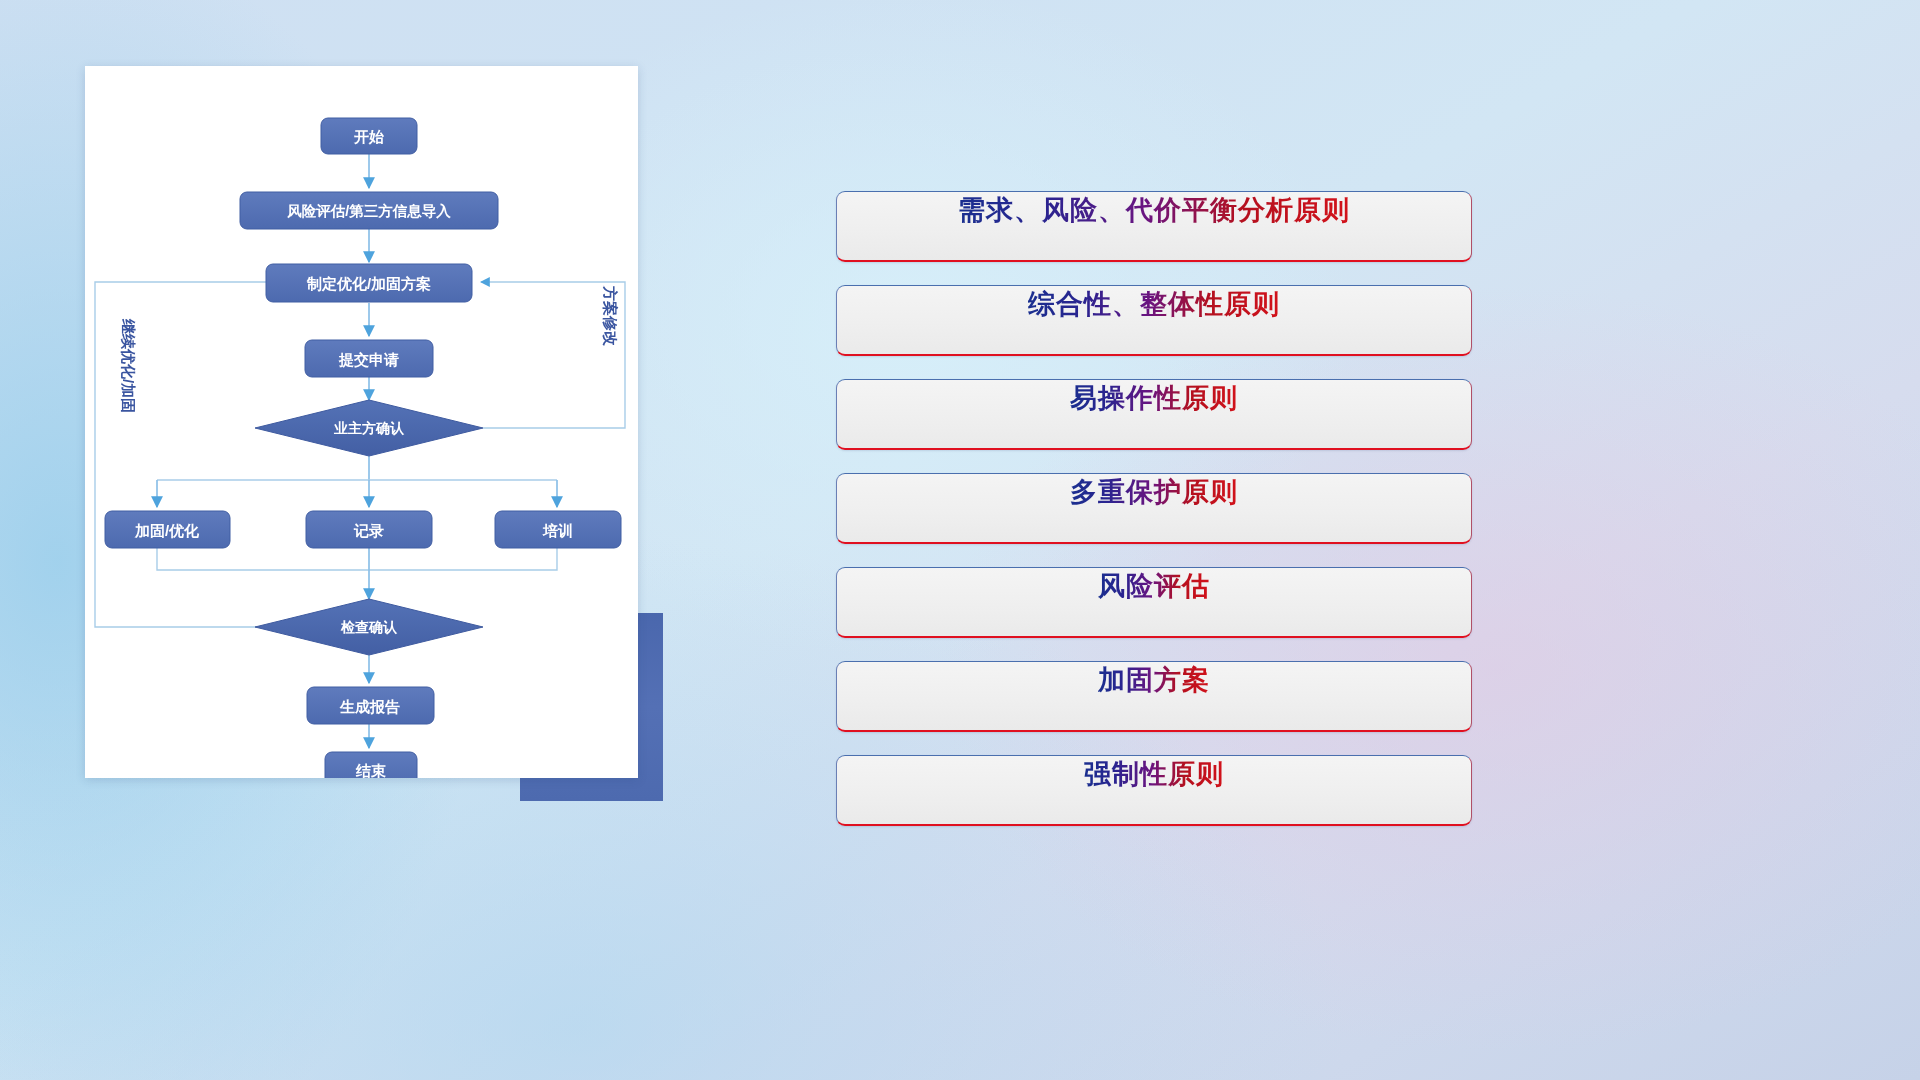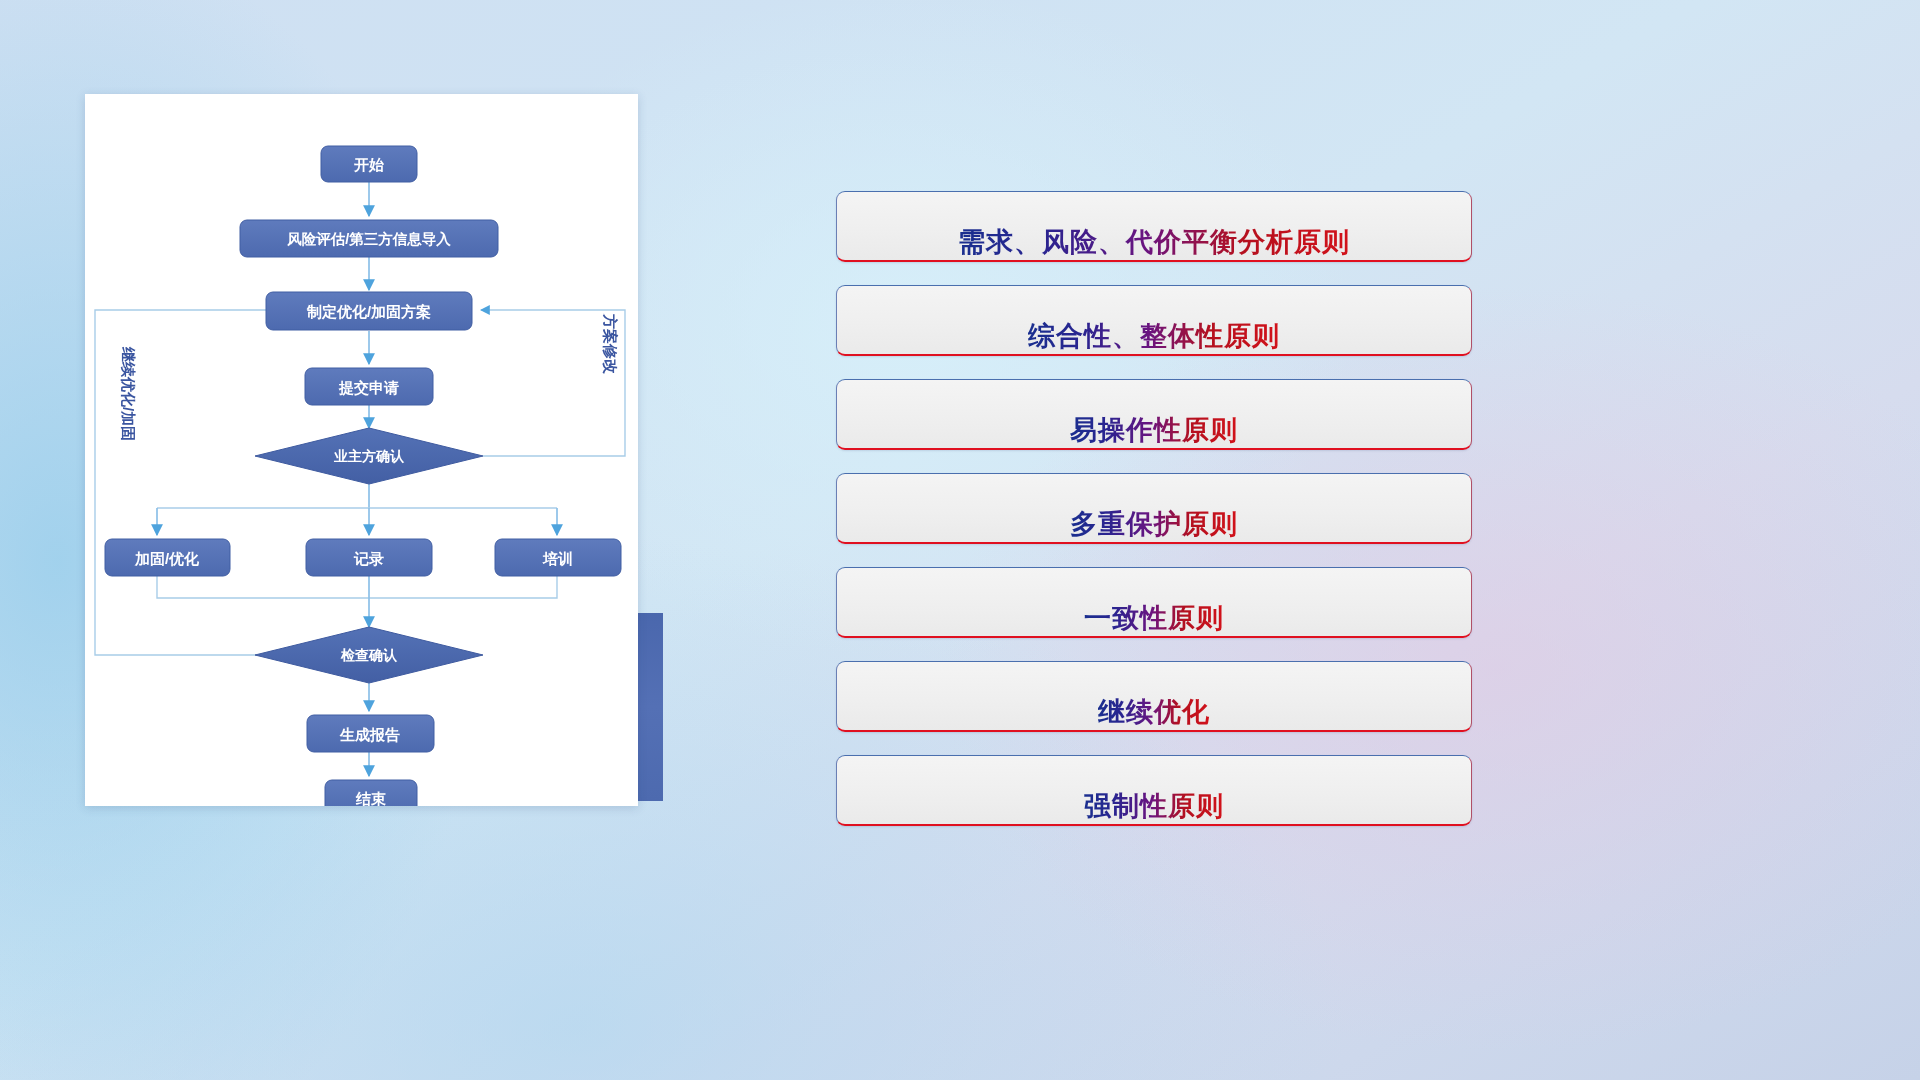--- a/index.html
+++ b/index.html
@@ -37,21 +37,21 @@
     left: 520px;
     top: 613px;
     width: 143px;
     height: 188px;
     background: linear-gradient(180deg,#4a67ad 0%,#5470b5 50%,#4d6aaf 100%);
     z-index: 1;
   }
   #flow-card {
     position: absolute;
     left: 85px;
-    top: 94px;
+    top: 66px;
     width: 553px;
     height: 712px;
     background: #ffffff;
     box-shadow: 0 2px 9px rgba(40,70,120,0.18);
     z-index: 2;
     overflow: hidden;
   }
   #flow-svg { position:absolute; left:0; top:0; width:553px; height:712px; }
 
   .fc-node-text {
@@ -110,21 +110,21 @@
     height: 68px;
     margin-bottom: 23px;
     border-radius: 9px;
     background: linear-gradient(180deg,#f4f4f4 0%,#efefef 55%,#eaeaea 100%);
     border-top: 1.6px solid #4a6fae;
     border-left: 1.6px solid #6a7fb5;
     border-right: 1.6px solid #b05068;
     border-bottom: 2.2px solid #e01020;
     box-shadow: 0 1px 2px rgba(60,80,130,0.16);
     display: flex;
-    align-items: flex-end;
+    align-items: flex-start;
     justify-content: center;
     overflow: hidden;
   }
   .principle-text {
     font-size: 27px;
     font-weight: 600;
     letter-spacing: 1px;
     font-family: "Liberation Sans", "DejaVu Sans", sans-serif;
     background: linear-gradient(90deg, #1a2f8f 0%, #2a2490 22%, #6a1480 48%, #b4101f 72%, #d2121a 100%);
     -webkit-background-clip: text;
@@ -269,25 +269,25 @@
 
       <div class="principle-card">
         <span class="principle-text">易操作性原则</span>
       </div>
 
       <div class="principle-card">
         <span class="principle-text">多重保护原则</span>
       </div>
 
       <div class="principle-card">
-        <span class="principle-text">一致性原则</span>
-      </div>
-
-      <div class="principle-card">
-        <span class="principle-text">继续优化</span>
+        <span class="principle-text">风险评估</span>
+      </div>
+
+      <div class="principle-card">
+        <span class="principle-text">加固方案</span>
       </div>
 
       <div class="principle-card">
         <span class="principle-text">强制性原则</span>
       </div>
 
     </div>
   </div>
 
 </div>

